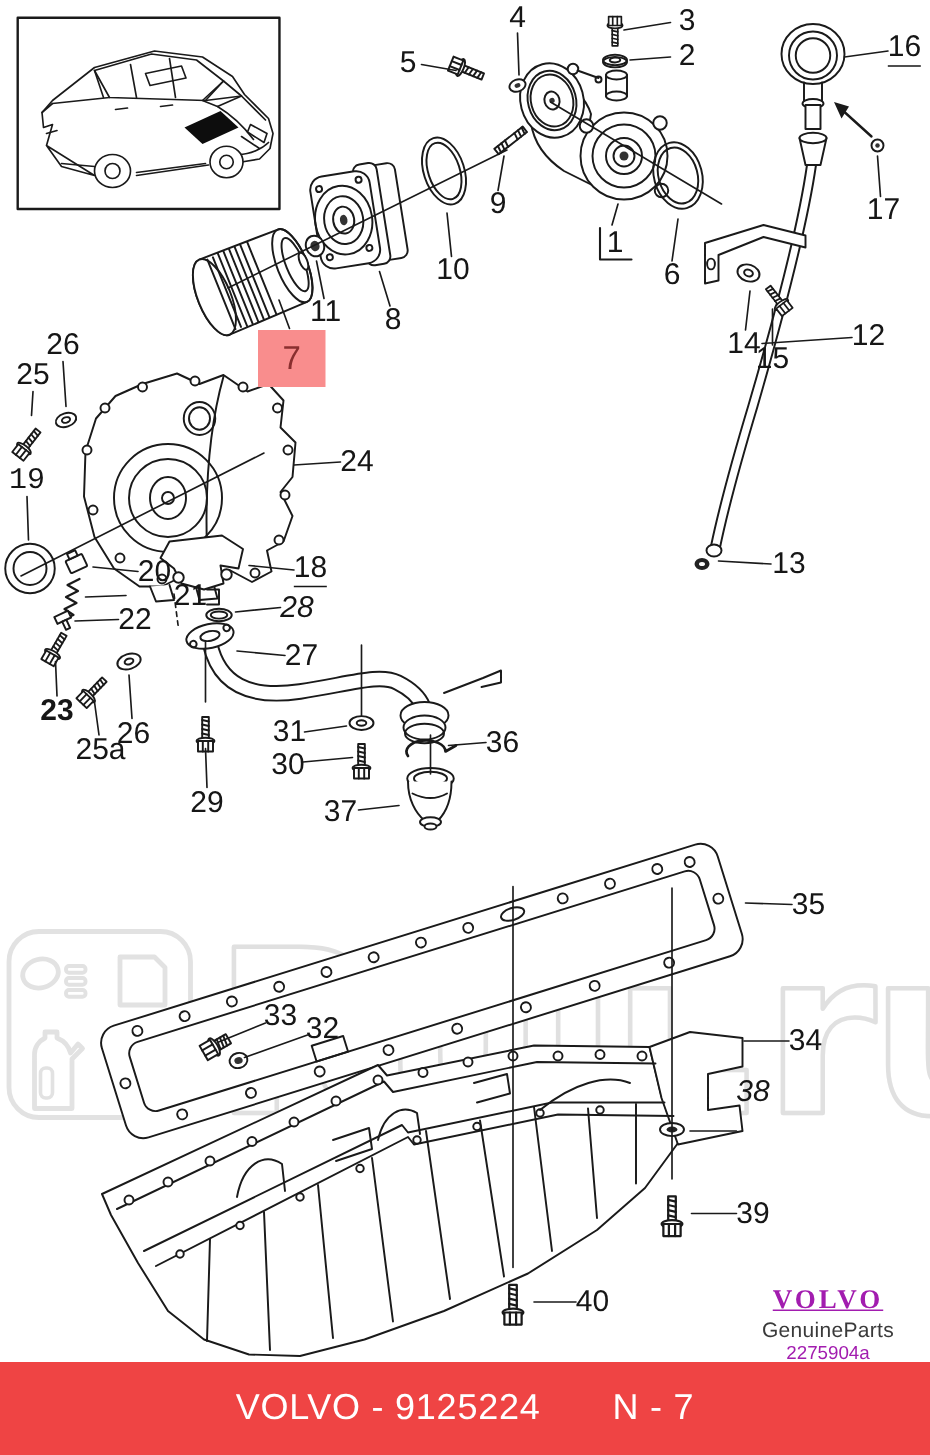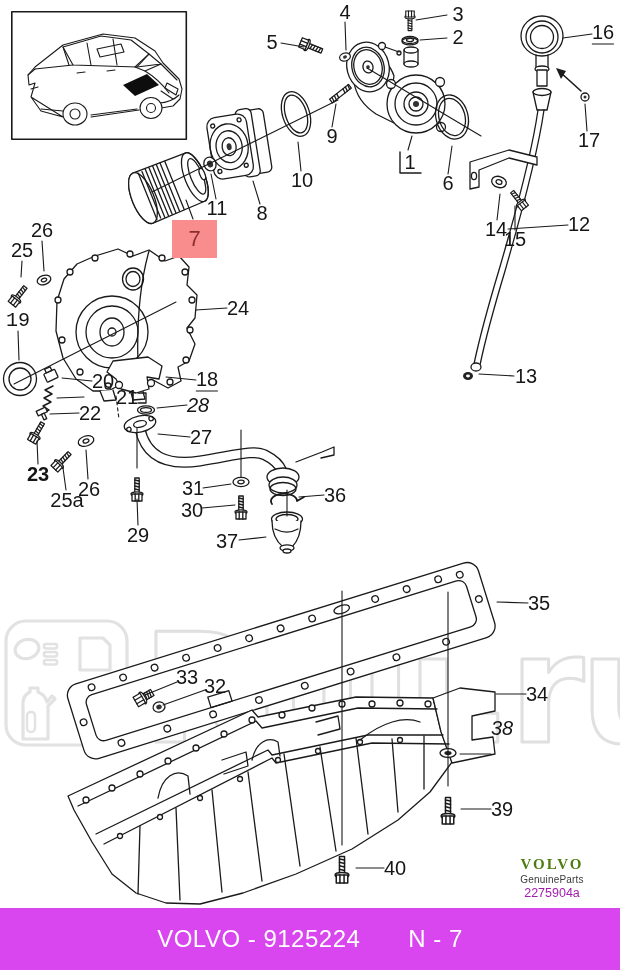--- a/index.html
+++ b/index.html
@@ -6,25 +6,25 @@
   .stage{position:relative;width:620px;height:970px;background:#fff;overflow:hidden;
          font-family:"Liberation Sans",sans-serif;}
   .diagram-svg{position:absolute;left:0;top:0;}
   .callout{position:absolute;transform:translate(-50%,-50%);font-size:20px;line-height:1;
            color:#161616;white-space:nowrap;z-index:6;}
   .callout.u{border-bottom:1.6px solid #161616;padding-bottom:2px;}
   .hl-box{position:absolute;left:172px;top:220px;width:45px;height:38px;background:#f98d8d;
           display:flex;align-items:center;justify-content:center;z-index:5;}
   .hl-box span{font-size:22px;color:#8a2f2f;}
   .brand{position:absolute;left:506px;top:856px;width:92px;text-align:center;z-index:6;}
-  .brand .logo{font-family:"Liberation Serif",serif;font-weight:bold;font-size:15px;
-               letter-spacing:2px;color:#4d7c0f;}
-  .brand .genuine{font-size:10px;color:#3a3a3a;margin-top:1px;letter-spacing:0.2px;}
+  .brand .logo{font-family:"Liberation Serif",serif;font-weight:bold;font-size:18px;
+               letter-spacing:2px;color:#a21caf;text-decoration:underline;}
+  .brand .genuine{font-size:14px;color:#3a3a3a;margin-top:1px;letter-spacing:0.2px;}
   .brand .code{font-size:12.5px;color:#a21caf;margin-top:1px;}
-  .banner{position:absolute;left:0;top:908px;width:620px;height:62px;background:#d946ef;
+  .banner{position:absolute;left:0;top:908px;width:620px;height:62px;background:#ef4444;
           display:flex;align-items:center;justify-content:center;z-index:7;}
   .banner .txt{color:#fff;font-size:24px;letter-spacing:0.5px;white-space:pre;}
   .banner .gap{display:inline-block;width:48px;}
 </style>
 </head>
 <body>
 
 <div class="stage">
 
 <svg class="diagram-svg" width="620" height="908" viewBox="0 0 620 908">

